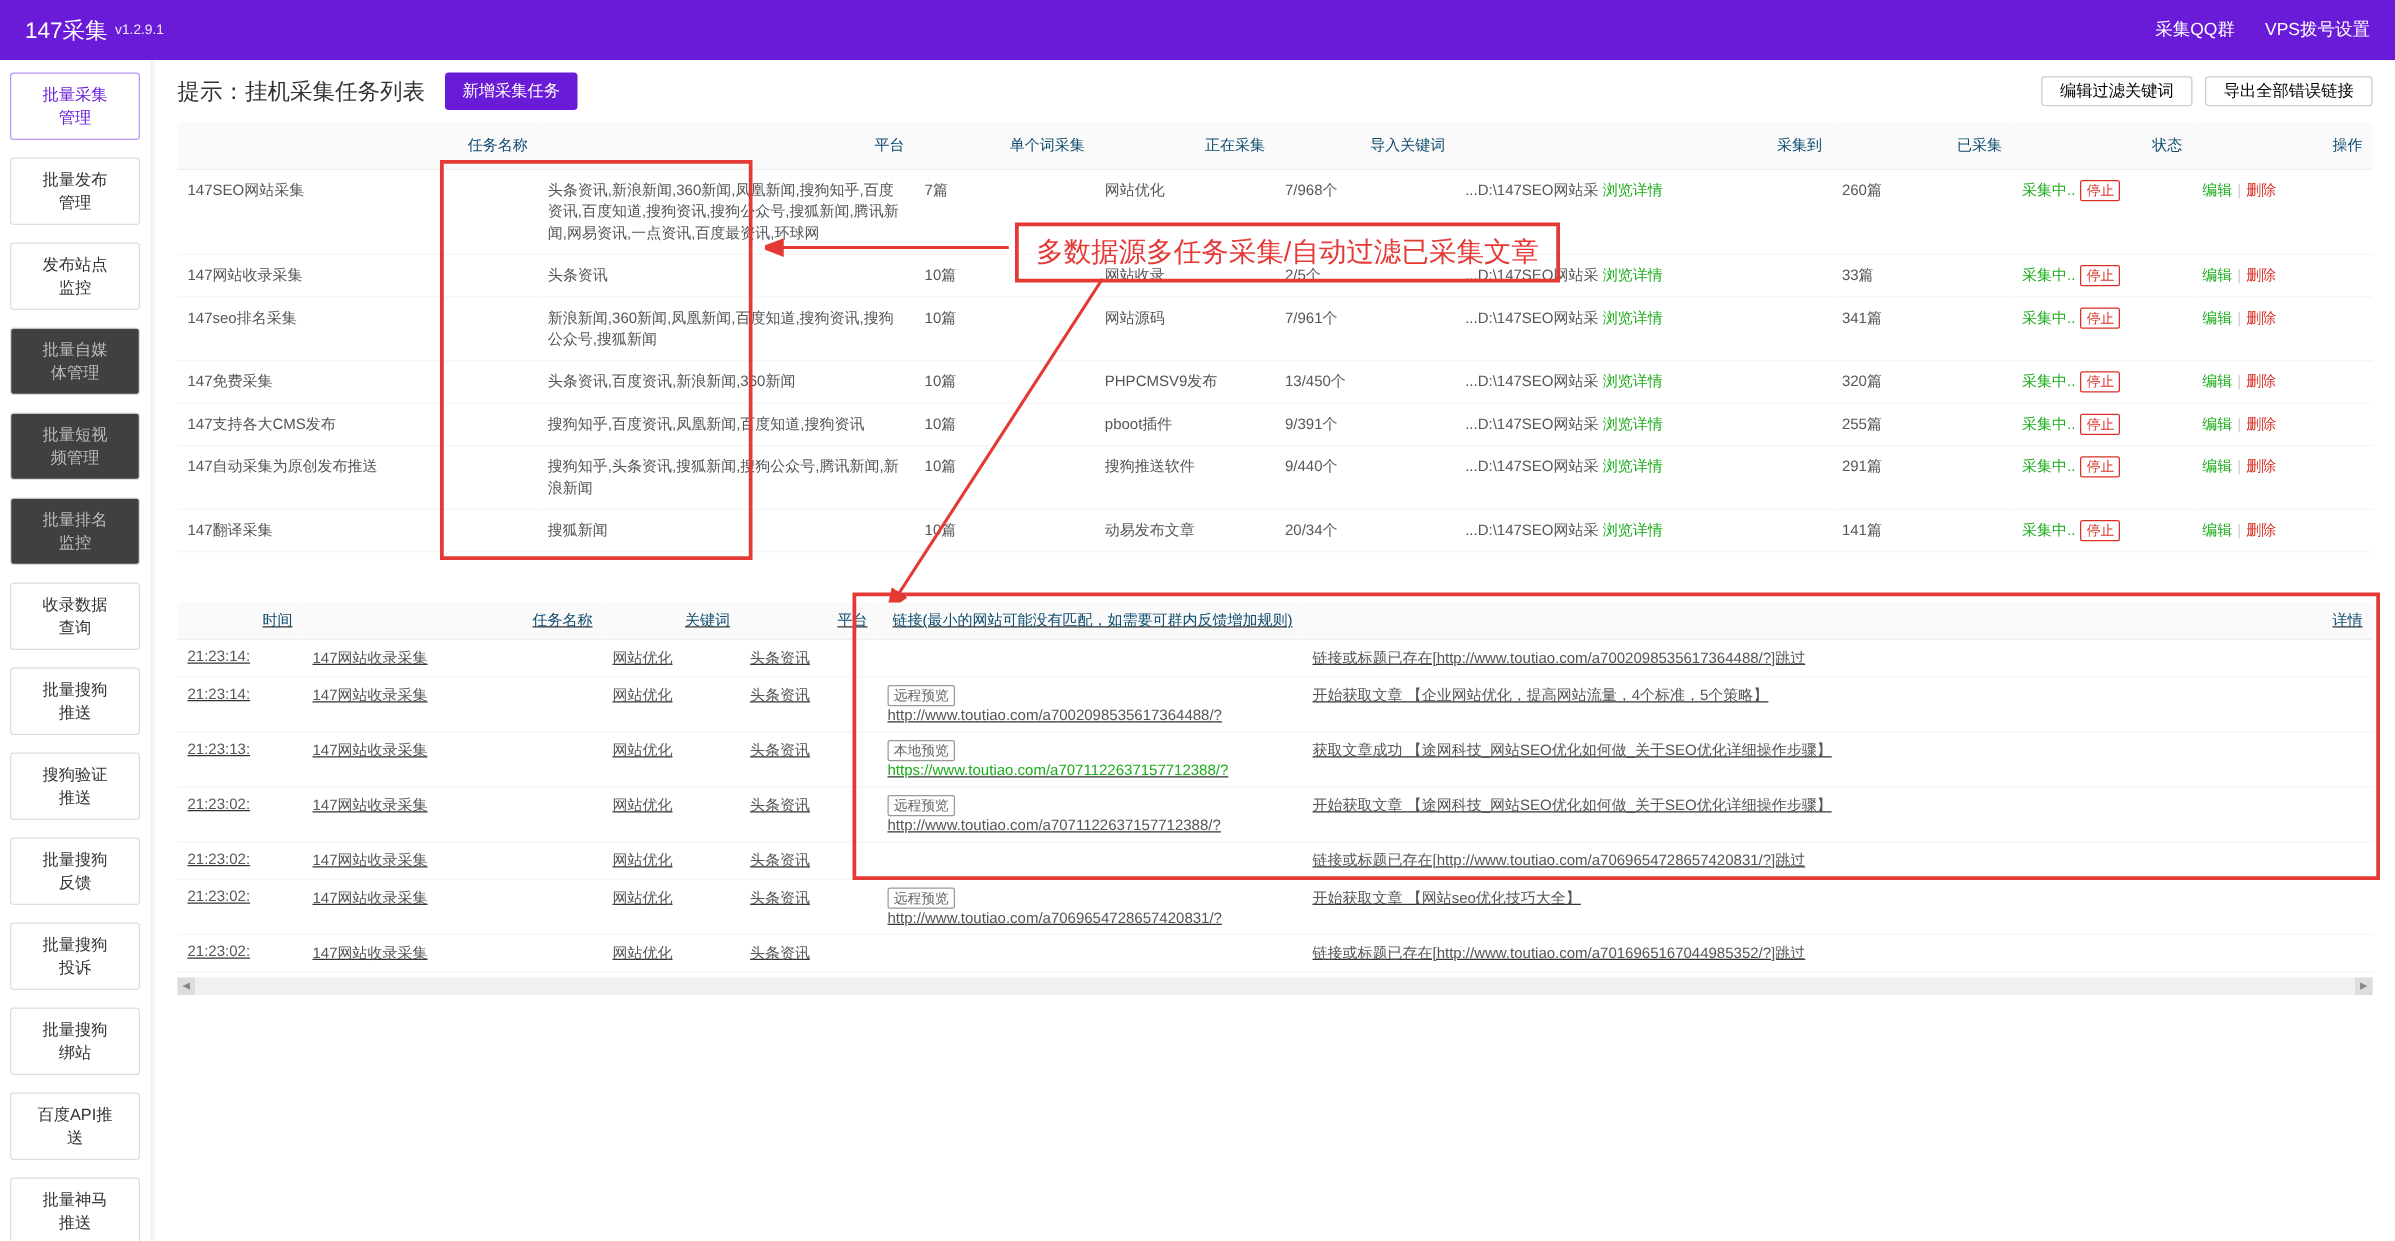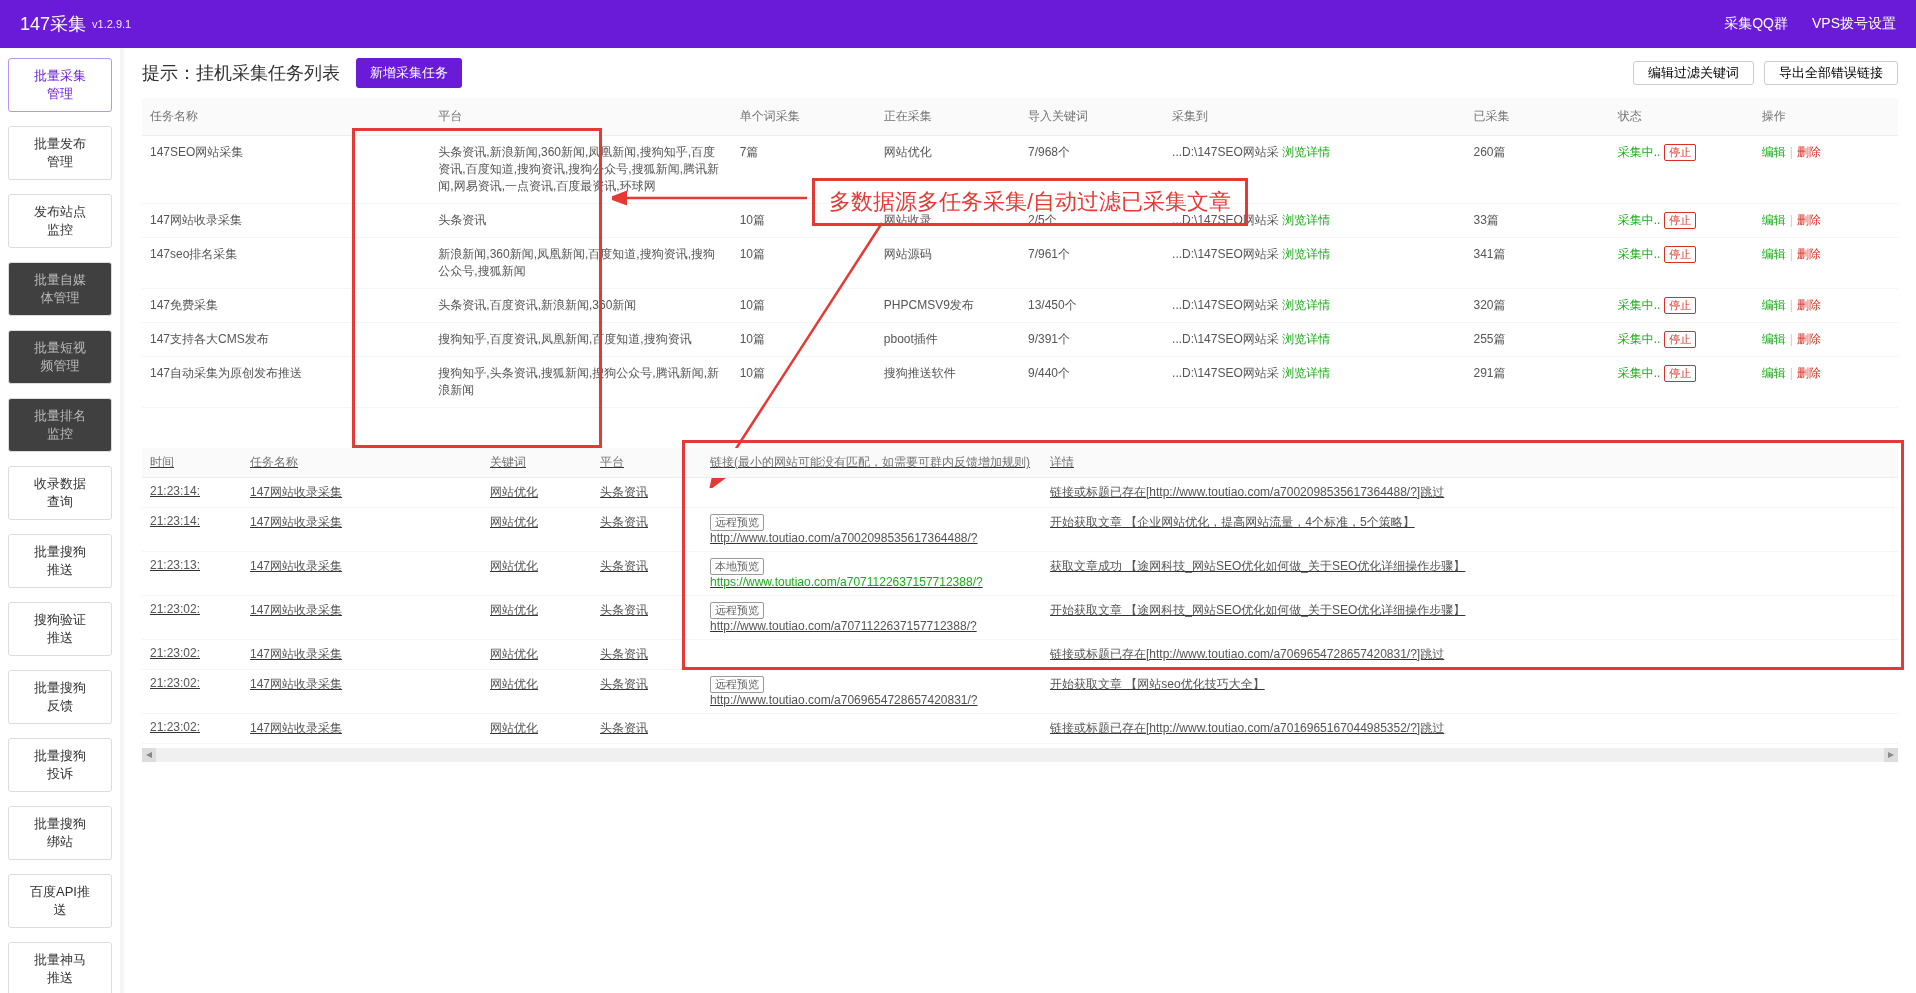--- a/index.html
+++ b/index.html
@@ -21,21 +21,21 @@
     .main { flex: 1; padding: 10px 18px; background: #fff; margin-left: 4px; position: relative; }
     
     .toolbar { display: flex; align-items: center; margin-bottom: 10px; }
     .toolbar-title { font-size: 18px; color: #333; }
     .btn-primary { background: #6a1bd8; color: #fff; border: none; padding: 6px 14px; border-radius: 3px; margin-left: 16px; font-size: 13px; cursor: pointer; }
     .btn-outline { background: #fff; border: 1px solid #ccc; padding: 2px 14px; border-radius: 3px; margin-left: 10px; font-size: 13px; cursor: pointer; }
     .toolbar-spacer { flex: 1; }
     
     .table-wrap { position: relative; }
     table { width: 100%; border-collapse: collapse; }
-    th { text-align: left; padding: 10px 8px; background: #fafafa; font-weight: 500; font-size: 12px; color: #737373; border-bottom: 1px solid #eee; }
+    th { text-align: right; padding: 10px 8px; background: #fafafa; font-weight: 500; font-size: 12px; color: #0c4a6e; border-bottom: 1px solid #eee; }
     td { padding: 8px 8px; font-size: 12px; color: #555; vertical-align: top; border-bottom: 1px solid #f5f5f5; }
     
     .link-green { color: #1aad19; cursor: pointer; }
     .status-green { color: #1aad19; }
     .btn-stop { display:inline-block; border: 1px solid #d93025; color: #d93025; padding: 0 4px; border-radius: 2px; font-size: 11px; cursor: pointer; margin-left: 4px;}
     .op-link { color: #1aad19; cursor: pointer; }
     .op-del { color: #d93025; cursor: pointer; }
     .op-sep { color: #ccc; margin: 0 4px; }
     
     .annotation-box { position: absolute; border: 3px solid #e53935; pointer-events: none; }
@@ -173,20 +173,31 @@
               <td>147自动采集为原创发布推送</td>
               <td>搜狗知乎,头条资讯,搜狐新闻,搜狗公众号,腾讯新闻,新浪新闻</td>
               <td>10篇</td>
               <td>搜狗推送软件</td>
               <td>9/440个</td>
               <td><span>...D:\147SEO网站采</span><span class="link-green"> 浏览详情</span></td>
               <td>291篇</td>
               <td><span class="status-green">采集中..</span><span class="btn-stop">停止</span></td>
               <td><span class="op-link">编辑</span><span class="op-sep">|</span><span class="op-del">删除</span></td>
             </tr>
+            <tr>
+              <td>147翻译采集</td>
+              <td>搜狐新闻</td>
+              <td>10篇</td>
+              <td>动易发布文章</td>
+              <td>20/34个</td>
+              <td><span>...D:\147SEO网站采</span><span class="link-green"> 浏览详情</span></td>
+              <td>141篇</td>
+              <td><span class="status-green">采集中..</span><span class="btn-stop">停止</span></td>
+              <td><span class="op-link">编辑</span><span class="op-sep">|</span><span class="op-del">删除</span></td>
+            </tr>
           </tbody>
       </table>
 
       <div class="annotation-box" style="top:30px;left:210px;width:250px;height:320px;"></div>
       <div class="annotation-text" style="top:80px;left:670px;border:3px solid #e53935;padding:6px 14px;">多数据源多任务采集/自动过滤已采集文章</div>
       <svg class="arrow" style="top:80px;left:470px;width:200px;height:40px;">
           <defs>
             <marker id="ah1" markerWidth="10" markerHeight="10" refX="2" refY="3" orient="auto">
               <path d="M0,0 L0,6 L8,3 z" fill="#e53935"></path>
             </marker>

